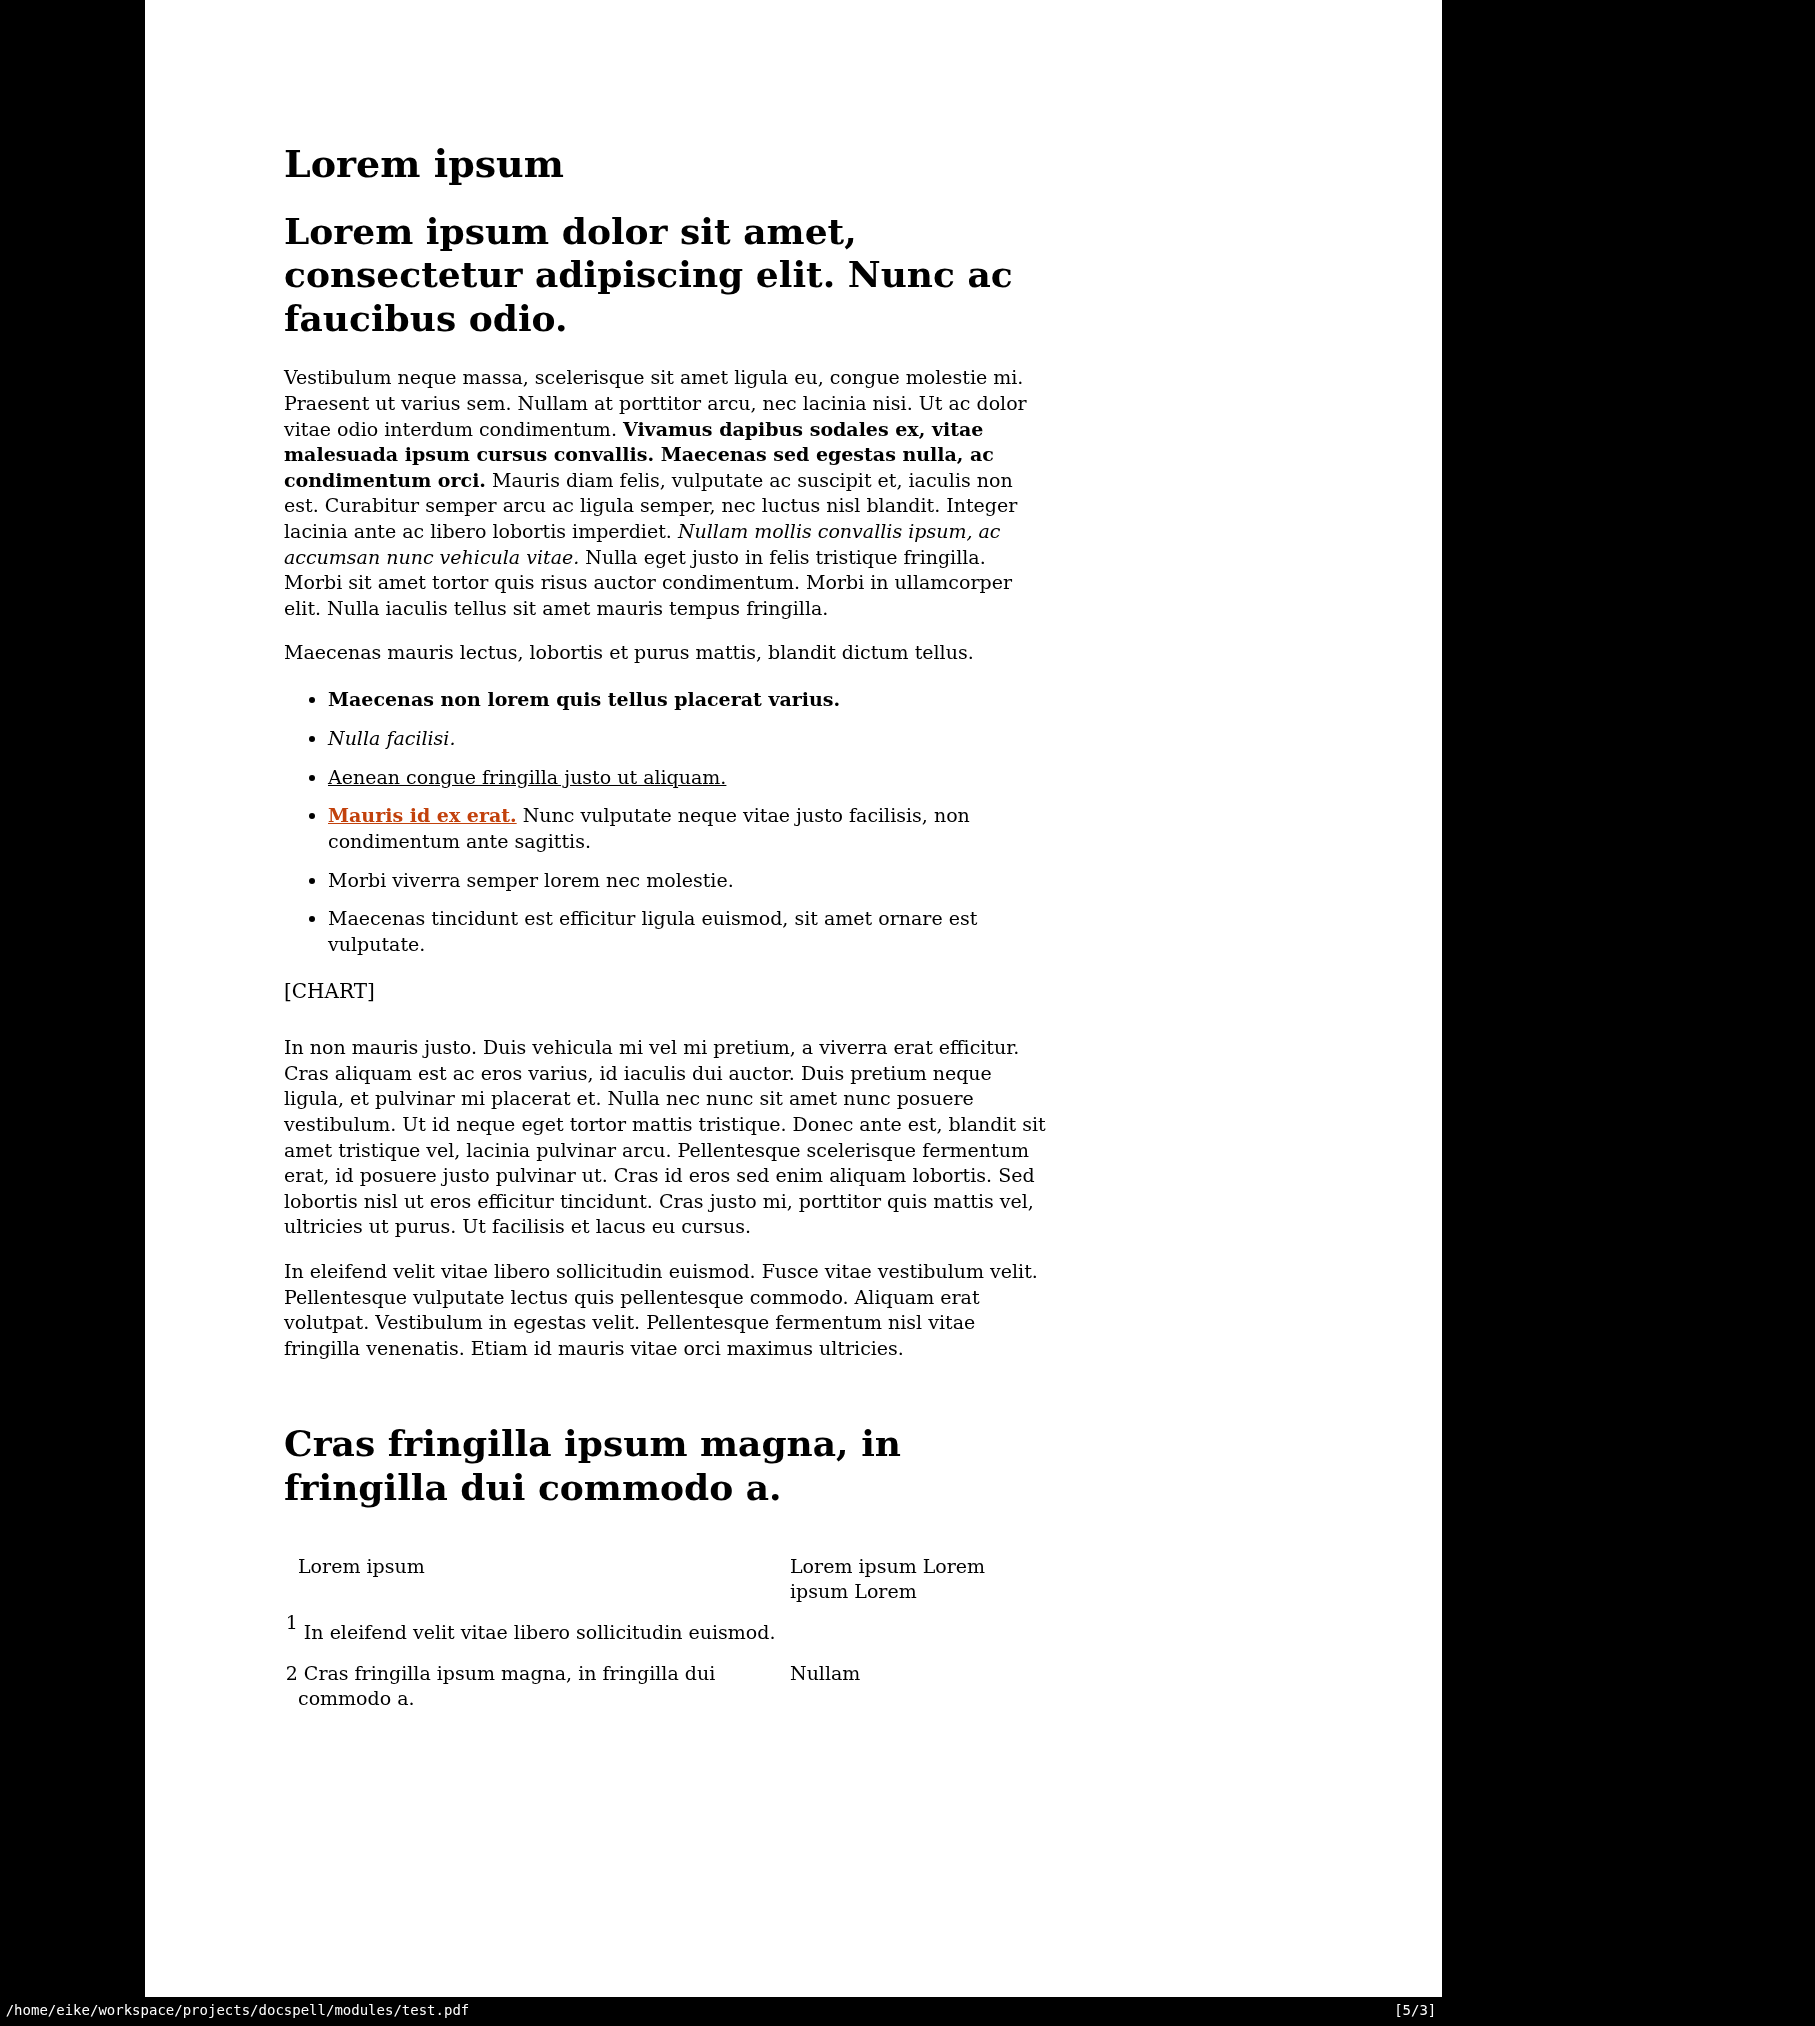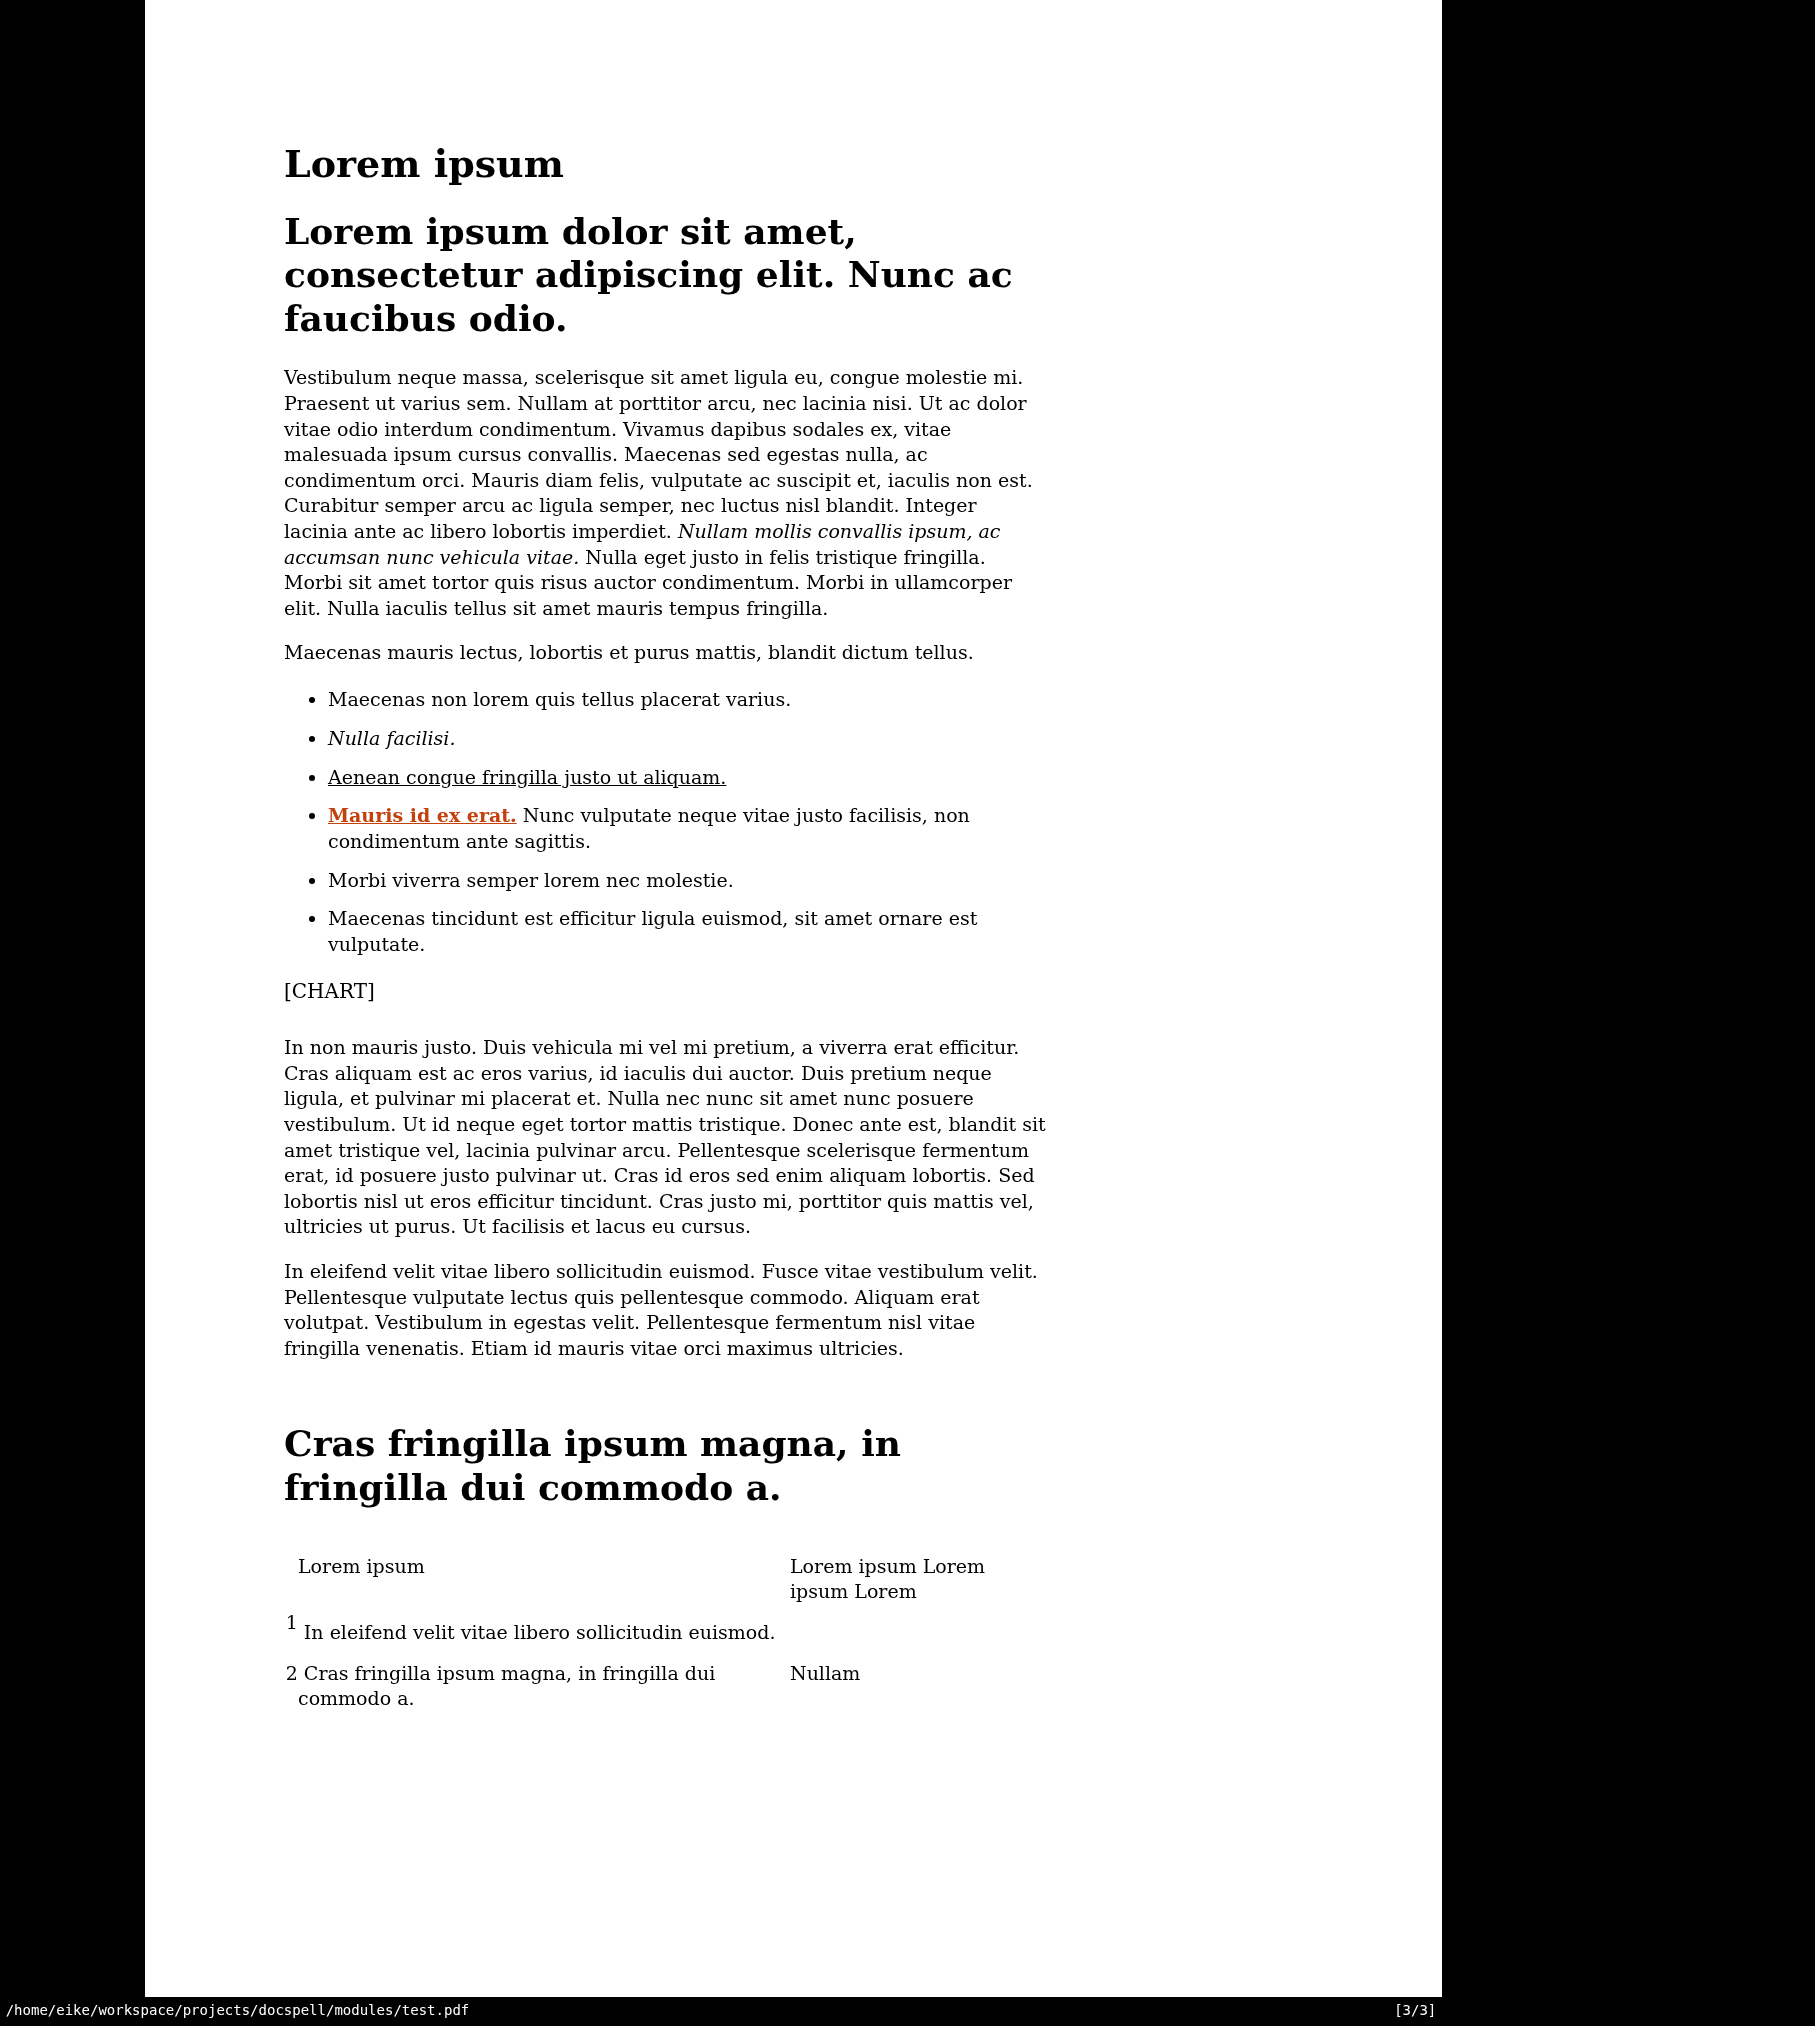--- a/index.html
+++ b/index.html
@@ -60,21 +60,21 @@
   }
   .bullet-list {
     margin: 21px 0 21px 0;
     padding-left: 44px;
   }
   .bullet-list li {
     font-size: 19px;
     line-height: 25.6px;
     margin-bottom: 13.2px;
   }
-  .b { font-weight: normal; }
+  .b { font-weight: bold; }
   .i { font-style: italic; }
   .u { text-decoration: underline; }
   .doc-link {
     color: #c2410c;
     text-decoration: underline;
     cursor: pointer;
     font-weight: bold;
   }
   .chart-par {
     font-size: 20px;
@@ -172,17 +172,17 @@
             </tr>
           </tbody>
         </table>
 
       </div>
     </div>
   </div>
 
   <div class="statusbar">
     <span>/home/eike/workspace/projects/docspell/modules/test.pdf</span>
-    <span>[3/3]</span>
+    <span>[5/3]</span>
   </div>
 
 </div>
 
 
 </body></html>

